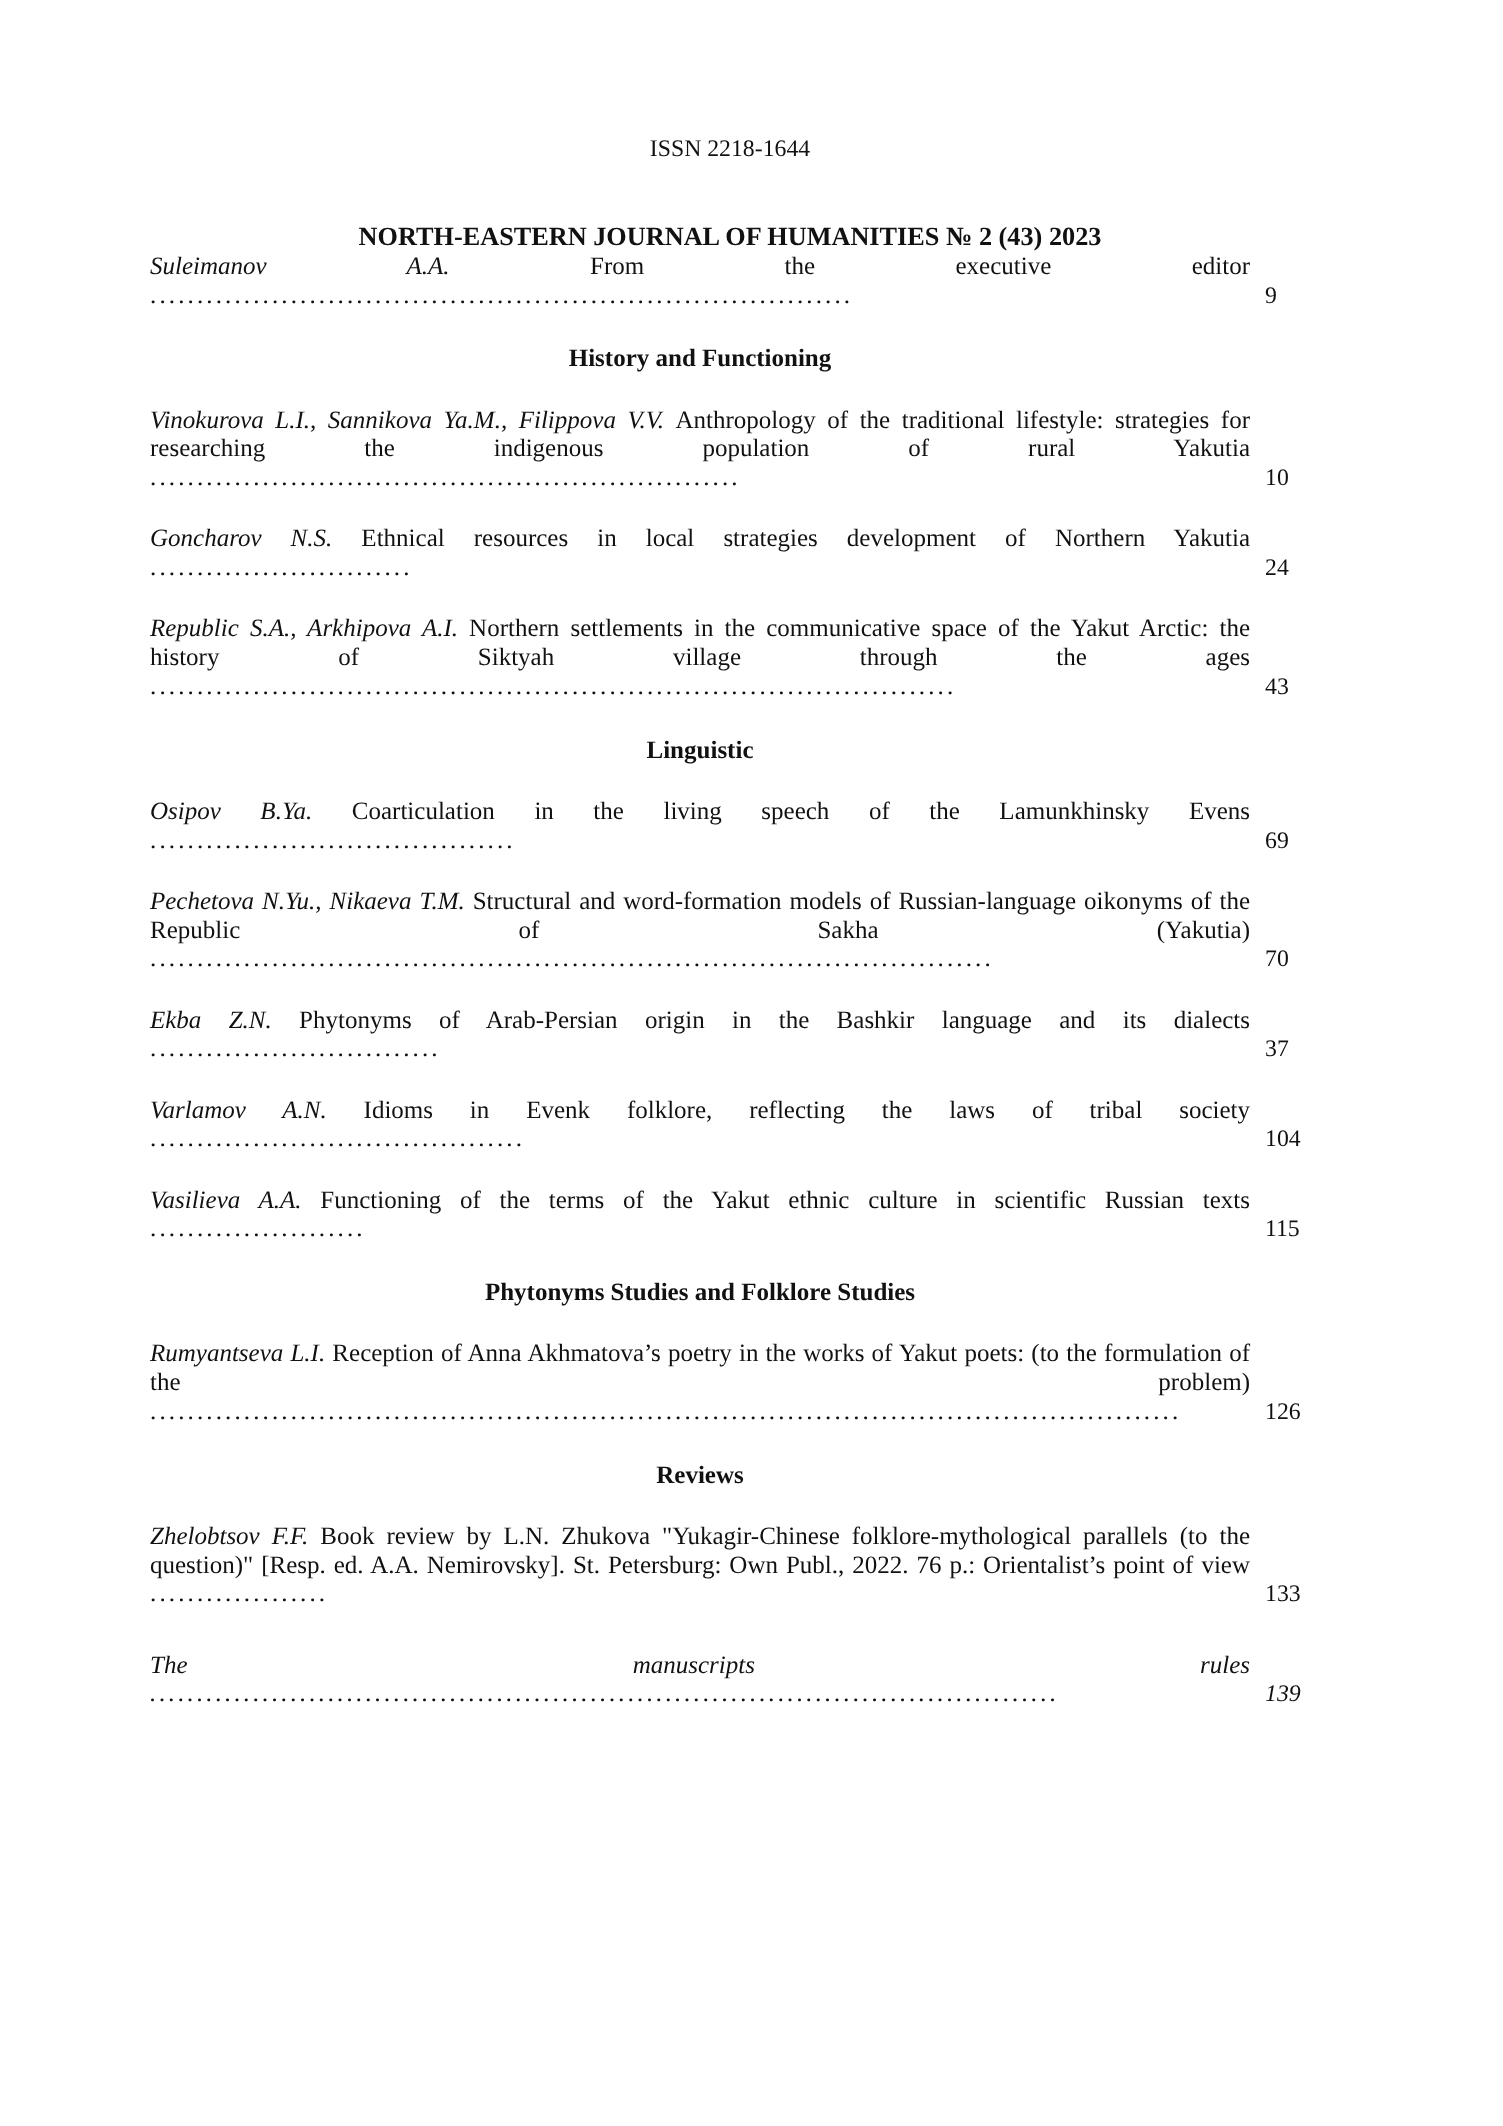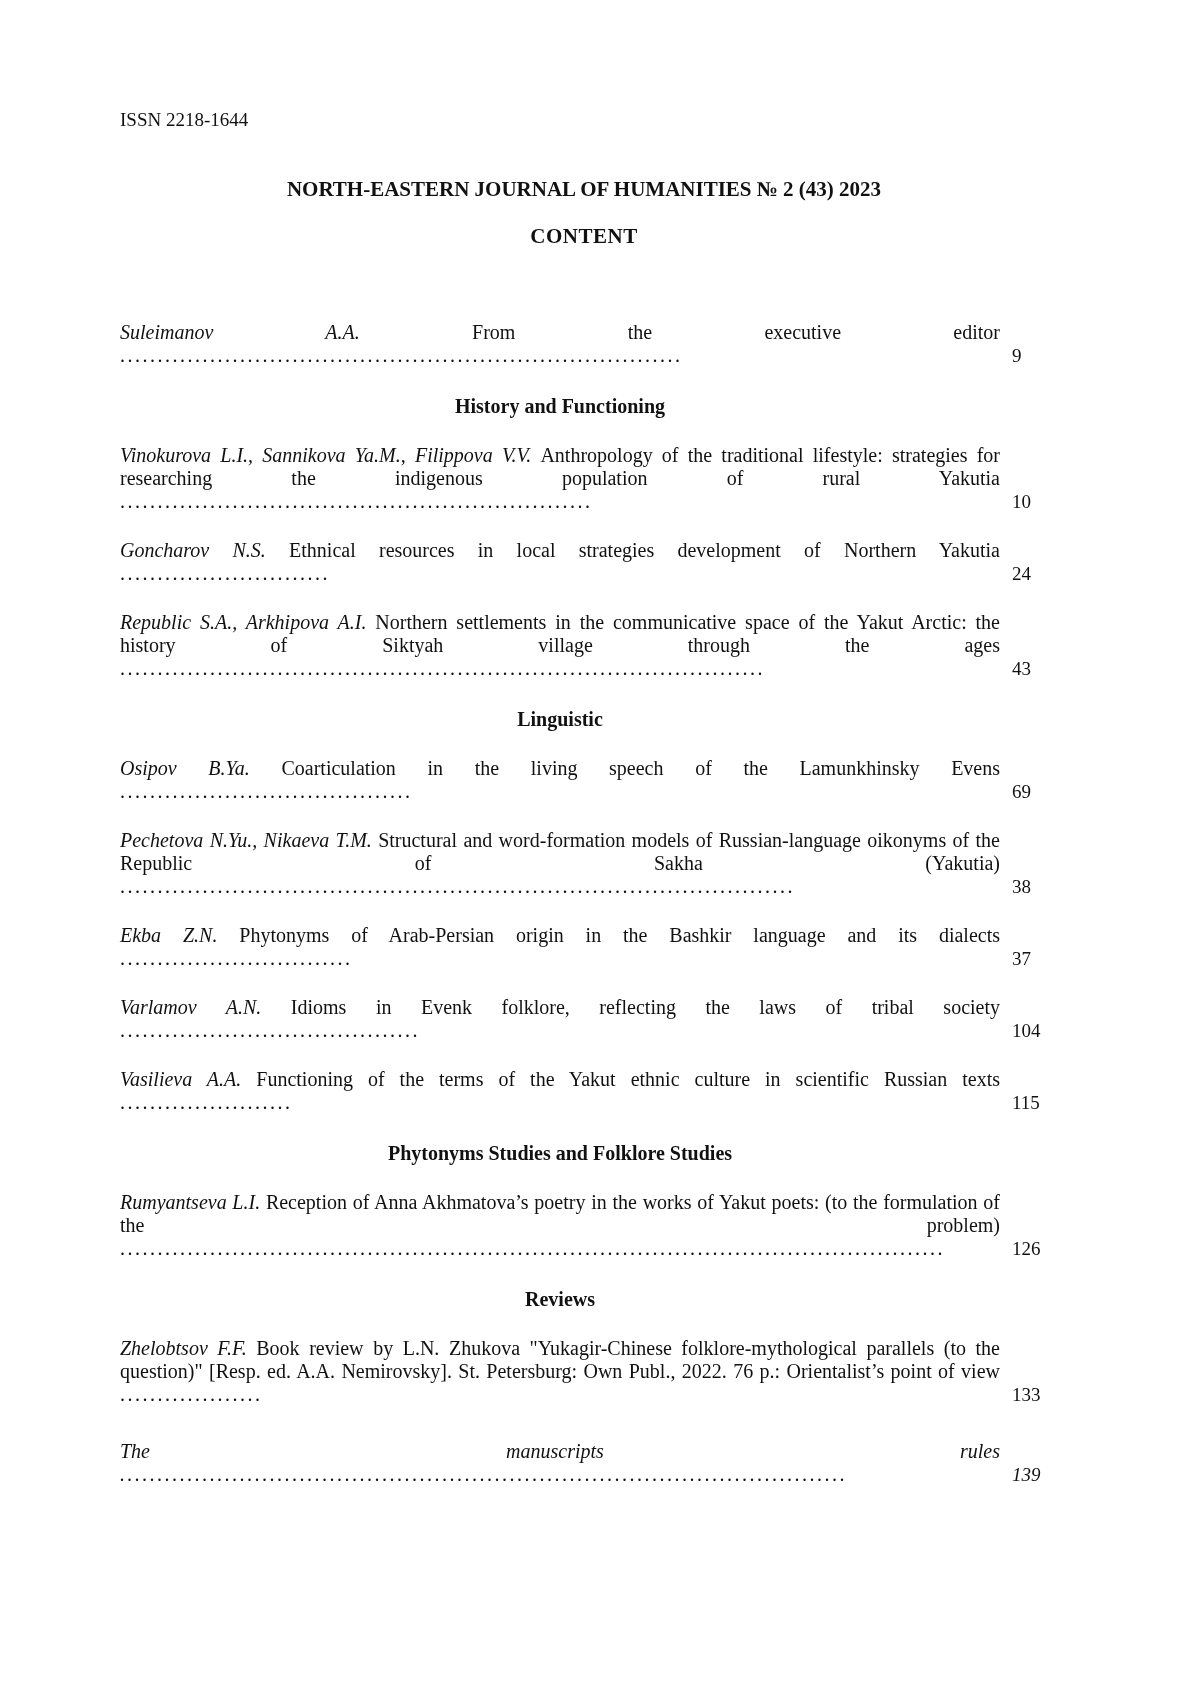--- a/index.html
+++ b/index.html
@@ -11,21 +11,21 @@
     font-family: "Liberation Serif", "DejaVu Serif", serif;
     color: #111111;
     overflow: hidden;
   }
   .page-inner {
     padding: 108px 0 0 120px;
     width: 1048px;
   }
   .issn-line {
     width: 928px;
-    text-align: left;
+    text-align: center;
     font-size: 19px;
     line-height: 24px;
   }
   .journal-title {
     width: 928px;
     text-align: center;
     font-weight: bold;
     font-size: 21px;
     line-height: 26px;
     margin-top: 44px;
@@ -76,21 +76,20 @@
     text-align: left;
     flex: 0 0 auto;
   }
 </style>
 </head>
 <body>
 
 <div class="page-inner">
   <div class="issn-line">ISSN 2218-1644</div>
   <div class="journal-title">NORTH-EASTERN JOURNAL OF HUMANITIES № 2 (43) 2023</div>
-  <div class="content-label">CONTENT</div>
   <div class="toc">
       <section>
 
     <div class="entries">
           <div class="entry">
     <div class="entry-text"><span class="authors">Suleimanov A.A. </span><span class="entry-title">From the executive editor</span><span class="leader"> ...........................................................................</span></div>
     <div class="entry-page">9</div>
   </div>
         </div>
   </section>
@@ -113,21 +112,21 @@
   </section>
       <section>
     <h2 class="section-heading">Linguistic</h2>
     <div class="entries">
           <div class="entry">
     <div class="entry-text"><span class="authors">Osipov B.Ya. </span><span class="entry-title">Coarticulation in the living speech of the Lamunkhinsky Evens</span><span class="leader"> .......................................</span></div>
     <div class="entry-page">69</div>
   </div>
           <div class="entry">
     <div class="entry-text"><span class="authors">Pechetova N.Yu., Nikaeva T.M. </span><span class="entry-title">Structural and word-formation models of Russian-language oikonyms of the Republic of Sakha (Yakutia)</span><span class="leader"> ..........................................................................................</span></div>
-    <div class="entry-page">38</div>
+    <div class="entry-page">70</div>
   </div>
           <div class="entry">
     <div class="entry-text"><span class="authors">Ekba Z.N. </span><span class="entry-title">Phytonyms of Arab-Persian origin in the Bashkir language and its dialects</span><span class="leader"> ...............................</span></div>
     <div class="entry-page">37</div>
   </div>
           <div class="entry">
     <div class="entry-text"><span class="authors">Varlamov A.N. </span><span class="entry-title">Idioms in Evenk folklore, reflecting the laws of tribal society</span><span class="leader"> ........................................</span></div>
     <div class="entry-page">104</div>
   </div>
           <div class="entry">

